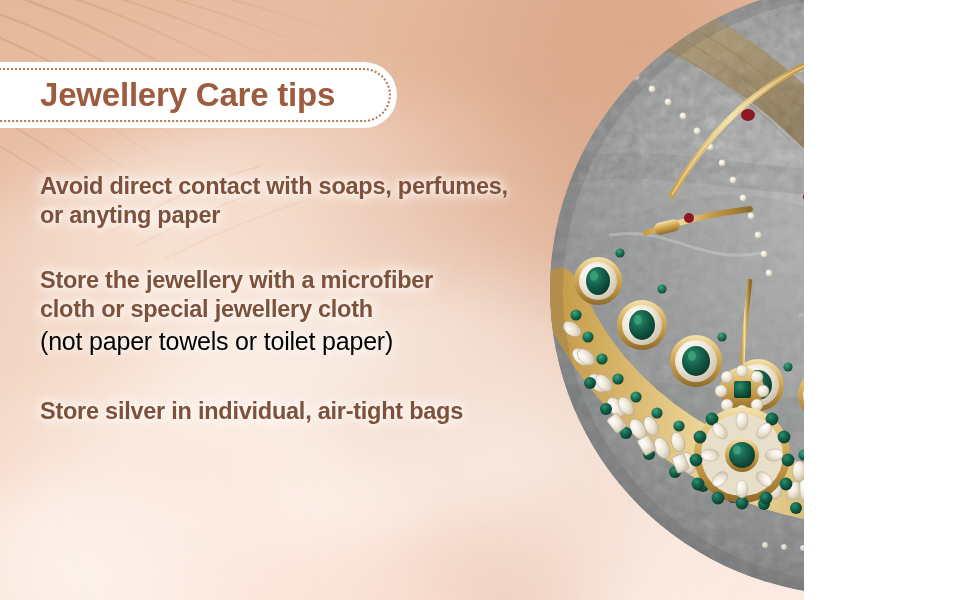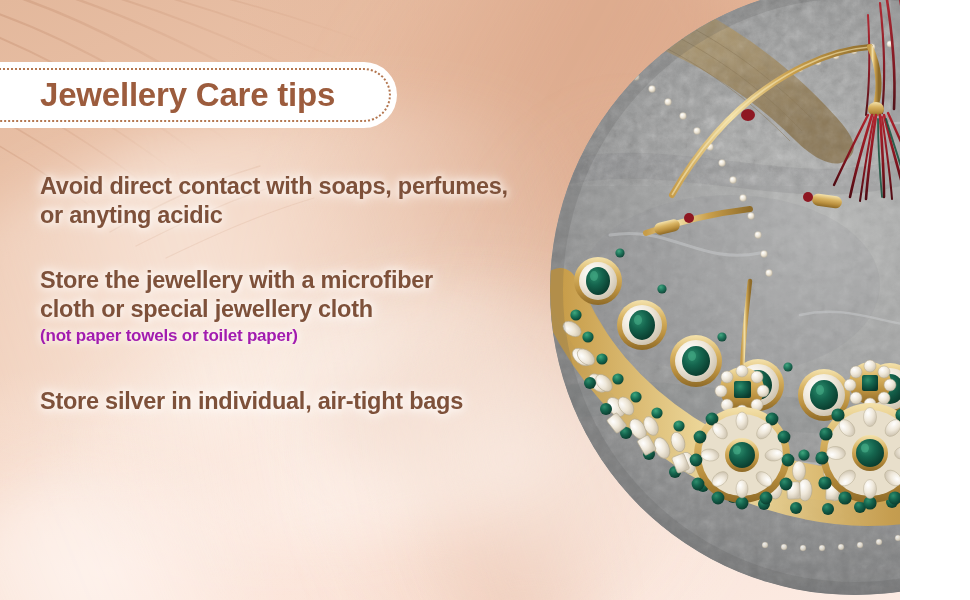--- a/index.html
+++ b/index.html
@@ -7,21 +7,21 @@
 
   html, body {
     width: 970px;
     height: 600px;
     overflow: hidden;
     font-family: "Liberation Sans", sans-serif;
   }
 
   #poster {
     position: relative;
-    width: 900px;
+    width: 804px;
     height: 600px;
     overflow: hidden;
     background: #EFC6AE;
   }
 
   
   .bg-base {
     position: absolute; inset: 0;
     background:
       radial-gradient(ellipse 70% 55% at 12% 95%,  #FDEAE1 0%, rgba(253,234,225,0) 62%),
@@ -149,24 +149,24 @@
     line-height: 1.24;
     color: #7E513A;
     letter-spacing: -.25px;
     text-shadow:
        0 0 7px rgba(255,255,255,.95),
        0 0 13px rgba(255,255,255,.8),
        0 0 20px rgba(255,255,255,.55);
     white-space: nowrap;
   }
   .tip-sub {
-    font-size: 17px;
-    font-weight: bold;
+    font-size: 25px;
+    font-weight: normal;
     line-height: 1.3;
-    color: #a21caf;
+    color: #000000;
     letter-spacing: -.2px;
     text-shadow:
        0 0 7px rgba(255,255,255,.95),
        0 0 13px rgba(255,255,255,.75);
     white-space: nowrap;
   }
 </style>
 </head>
 <body>
 
@@ -762,21 +762,21 @@
 
   <div class="title-pill">
     <div class="pill-dots"></div>
     <div class="title-text">Jewellery Care tips</div>
   </div>
 
   <div class="tips">
 
     <div class="tip">
       <div class="tip-line">Avoid direct contact with soaps, perfumes,</div>
-      <div class="tip-line">or anyting acidic</div>
+      <div class="tip-line">or anyting paper</div>
     </div>
 
     <div class="tip">
       <div class="tip-line">Store the jewellery with a microfiber</div>
       <div class="tip-line">cloth or special jewellery cloth</div>
       <div class="tip-sub">(not paper towels or toilet paper)</div>
     </div>
 
     <div class="tip">
       <div class="tip-line">Store silver in individual, air-tight bags</div>

